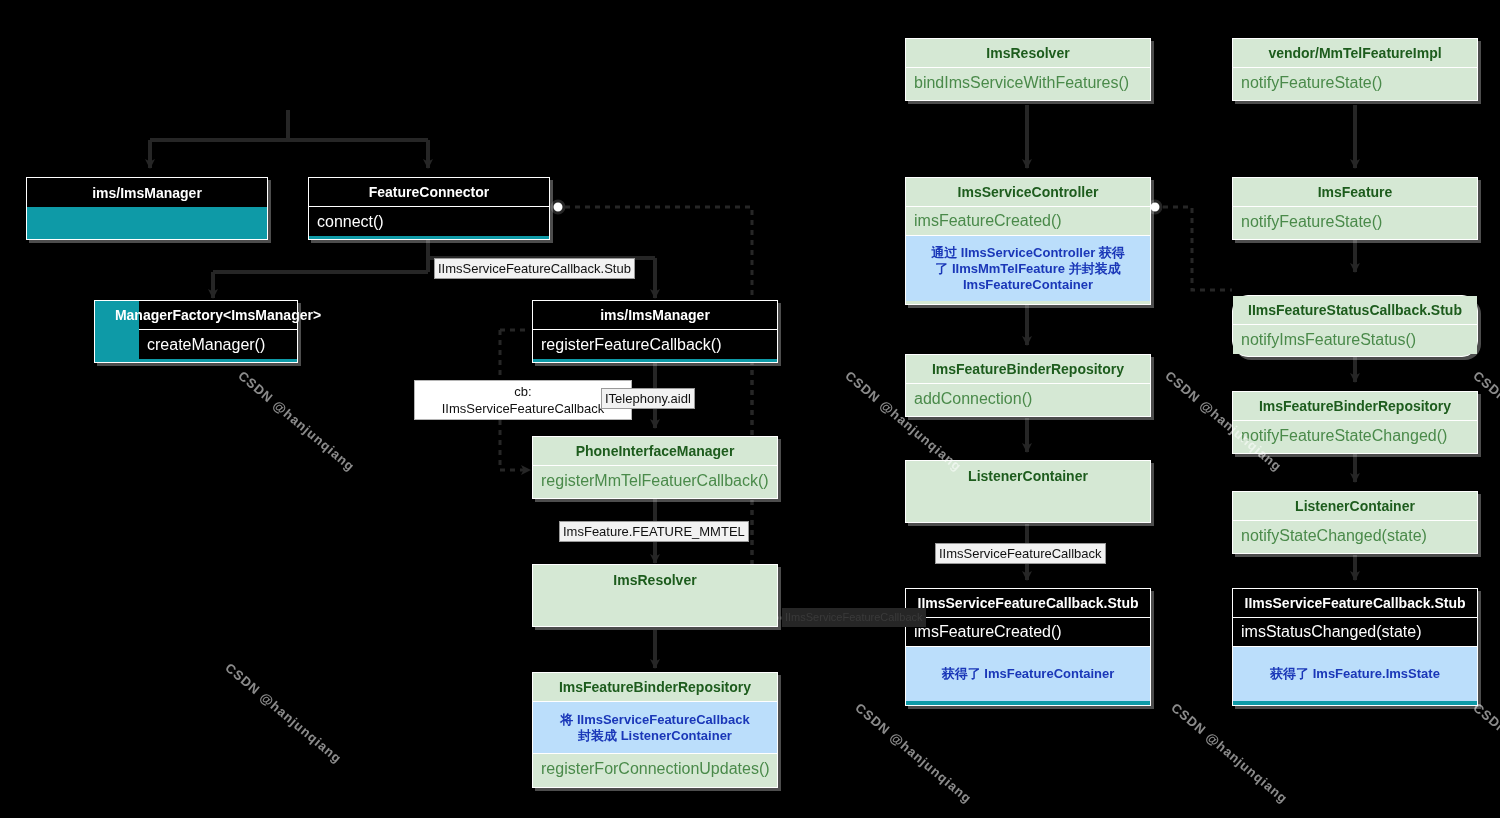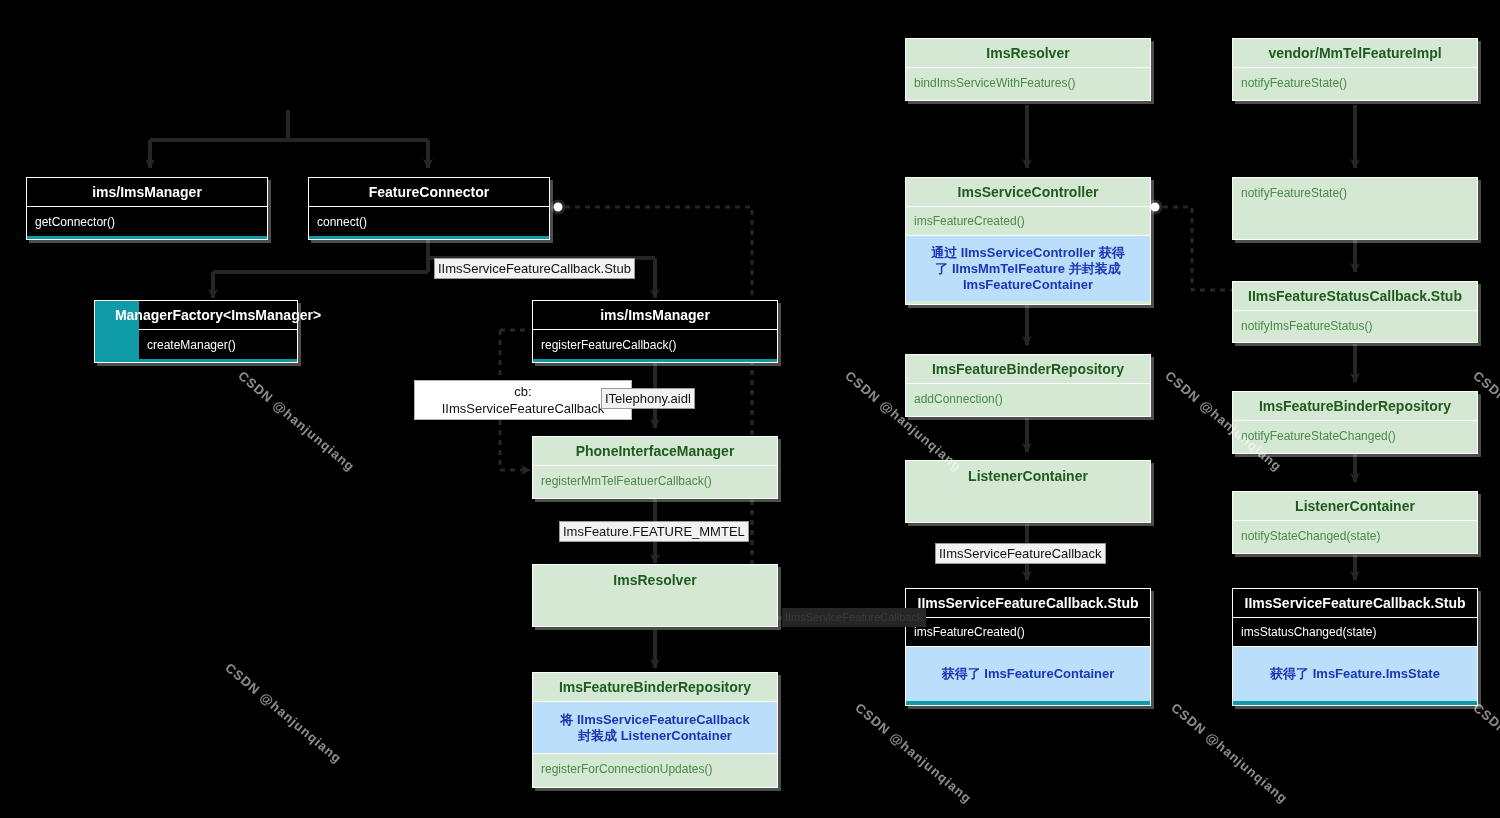--- a/index.html
+++ b/index.html
@@ -8,21 +8,21 @@
   #canvas{position:absolute;left:0;top:0;width:1500px;height:818px;}
   svg.wires{position:absolute;left:0;top:0;width:1500px;height:818px;pointer-events:none;}
 
   
   .node{position:absolute;box-sizing:border-box;border:1px solid #ffffff;
         box-shadow:3px 3px 0 rgba(255,255,255,.30);}
   .node .row{box-sizing:border-box;padding:0 8px;display:flex;align-items:center;
              border-bottom:1px solid #ffffff;}
   .node .row:last-child{border-bottom:none;}
   .node .title{justify-content:center;font-weight:bold;font-size:14px;height:29px;}
-  .node .op{justify-content:flex-start;font-size:12px;height:29px;}
+  .node .op{justify-content:flex-start;font-size:16px;height:29px;}
   .node .note{justify-content:center;font-weight:bold;font-size:13px;
               text-align:center;line-height:16px;flex-direction:column;padding:5px 6px;}
 
   
   .teal{background:#0e9aa7;}
   .teal .row{background:#000000;color:#ffffff;border-bottom-color:#ffffff;}
   .teal .title{color:#ffffff;}
   .teal .op{color:#ffffff;}
 
   
@@ -107,21 +107,20 @@
       <path d="M1355,555 L1355,580" marker-end="url(#ah)"></path>
     </g>
 
     <circle cx="558" cy="207" r="6" fill="#ffffff" stroke="#262626" stroke-width="3"></circle>
     <circle cx="1155" cy="207" r="6" fill="#ffffff" stroke="#262626" stroke-width="3"></circle>
   </svg>
 
 
   <div class="node teal" style="left:26px;top:177px;width:242px;height:63px;">
     <div class="row title">ims/ImsManager</div>
-    <div class="row op">getConnector()</div>
   </div>
 
   <div class="node teal" style="left:308px;top:177px;width:242px;height:63px;">
     <div class="row title">FeatureConnector</div>
     <div class="row op">connect()</div>
   </div>
 
   <div class="node teal" style="left:94px;top:300px;width:204px;height:63px;padding-left:44px;">
     <div class="row title">ManagerFactory&lt;ImsManager&gt;</div>
     <div class="row op">createManager()</div>
@@ -172,24 +171,25 @@
     <div class="row op">imsFeatureCreated()</div>
     <div class="row note bluenote" style="height:54px;">获得了 ImsFeatureContainer</div>
   </div>
 
   <div class="node green" style="left:1232px;top:38px;width:246px;height:63px;">
     <div class="row title">vendor/MmTelFeatureImpl</div>
     <div class="row op">notifyFeatureState()</div>
   </div>
 
   <div class="node green" style="left:1232px;top:177px;width:246px;height:63px;">
+    <div class="row title">ImsFeature</div>
     <div class="row op">notifyFeatureState()</div>
   </div>
 
-  <div class="node green" style="left:1232px;top:281px;width:246px;height:62px;">
+  <div class="node green" style="left:1232px;top:295px;width:246px;height:62px;border-radius:16px;">
     <div class="row title">IImsFeatureStatusCallback.Stub</div>
     <div class="row op">notifyImsFeatureStatus()</div>
   </div>
 
   <div class="node green" style="left:1232px;top:391px;width:246px;height:63px;">
     <div class="row title">ImsFeatureBinderRepository</div>
     <div class="row op">notifyFeatureStateChanged()</div>
   </div>
 
   <div class="node green" style="left:1232px;top:491px;width:246px;height:63px;">

